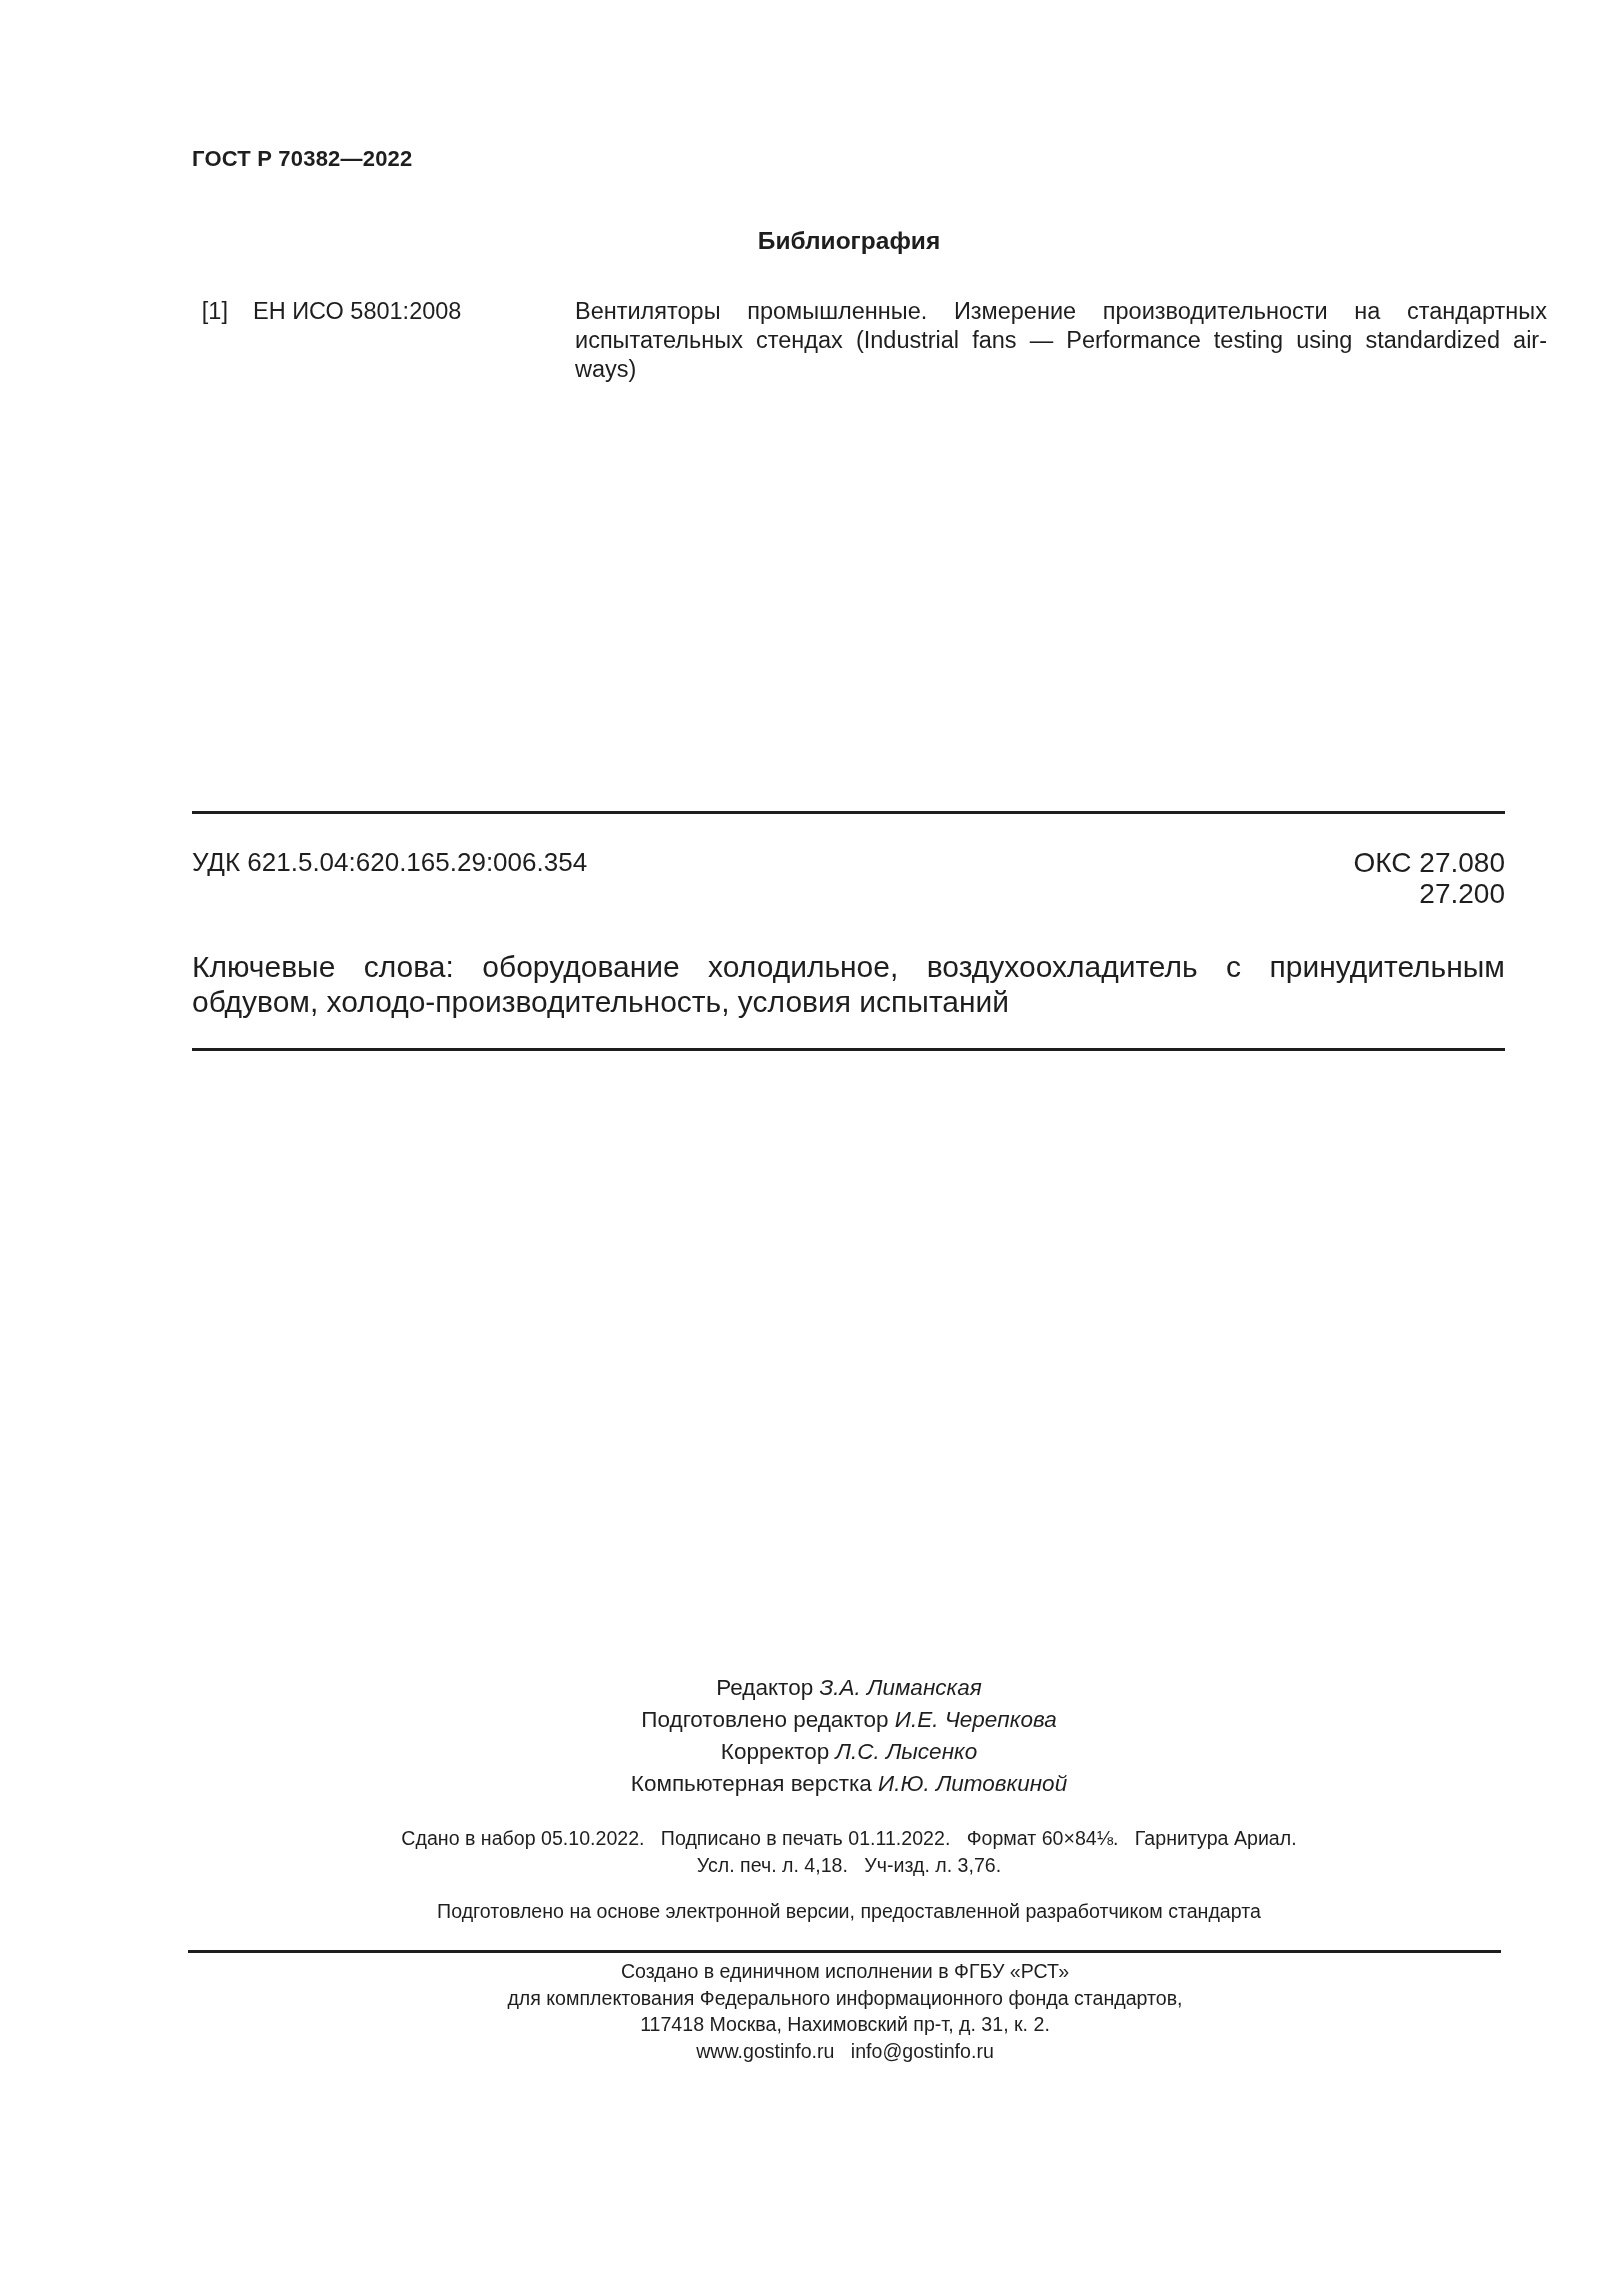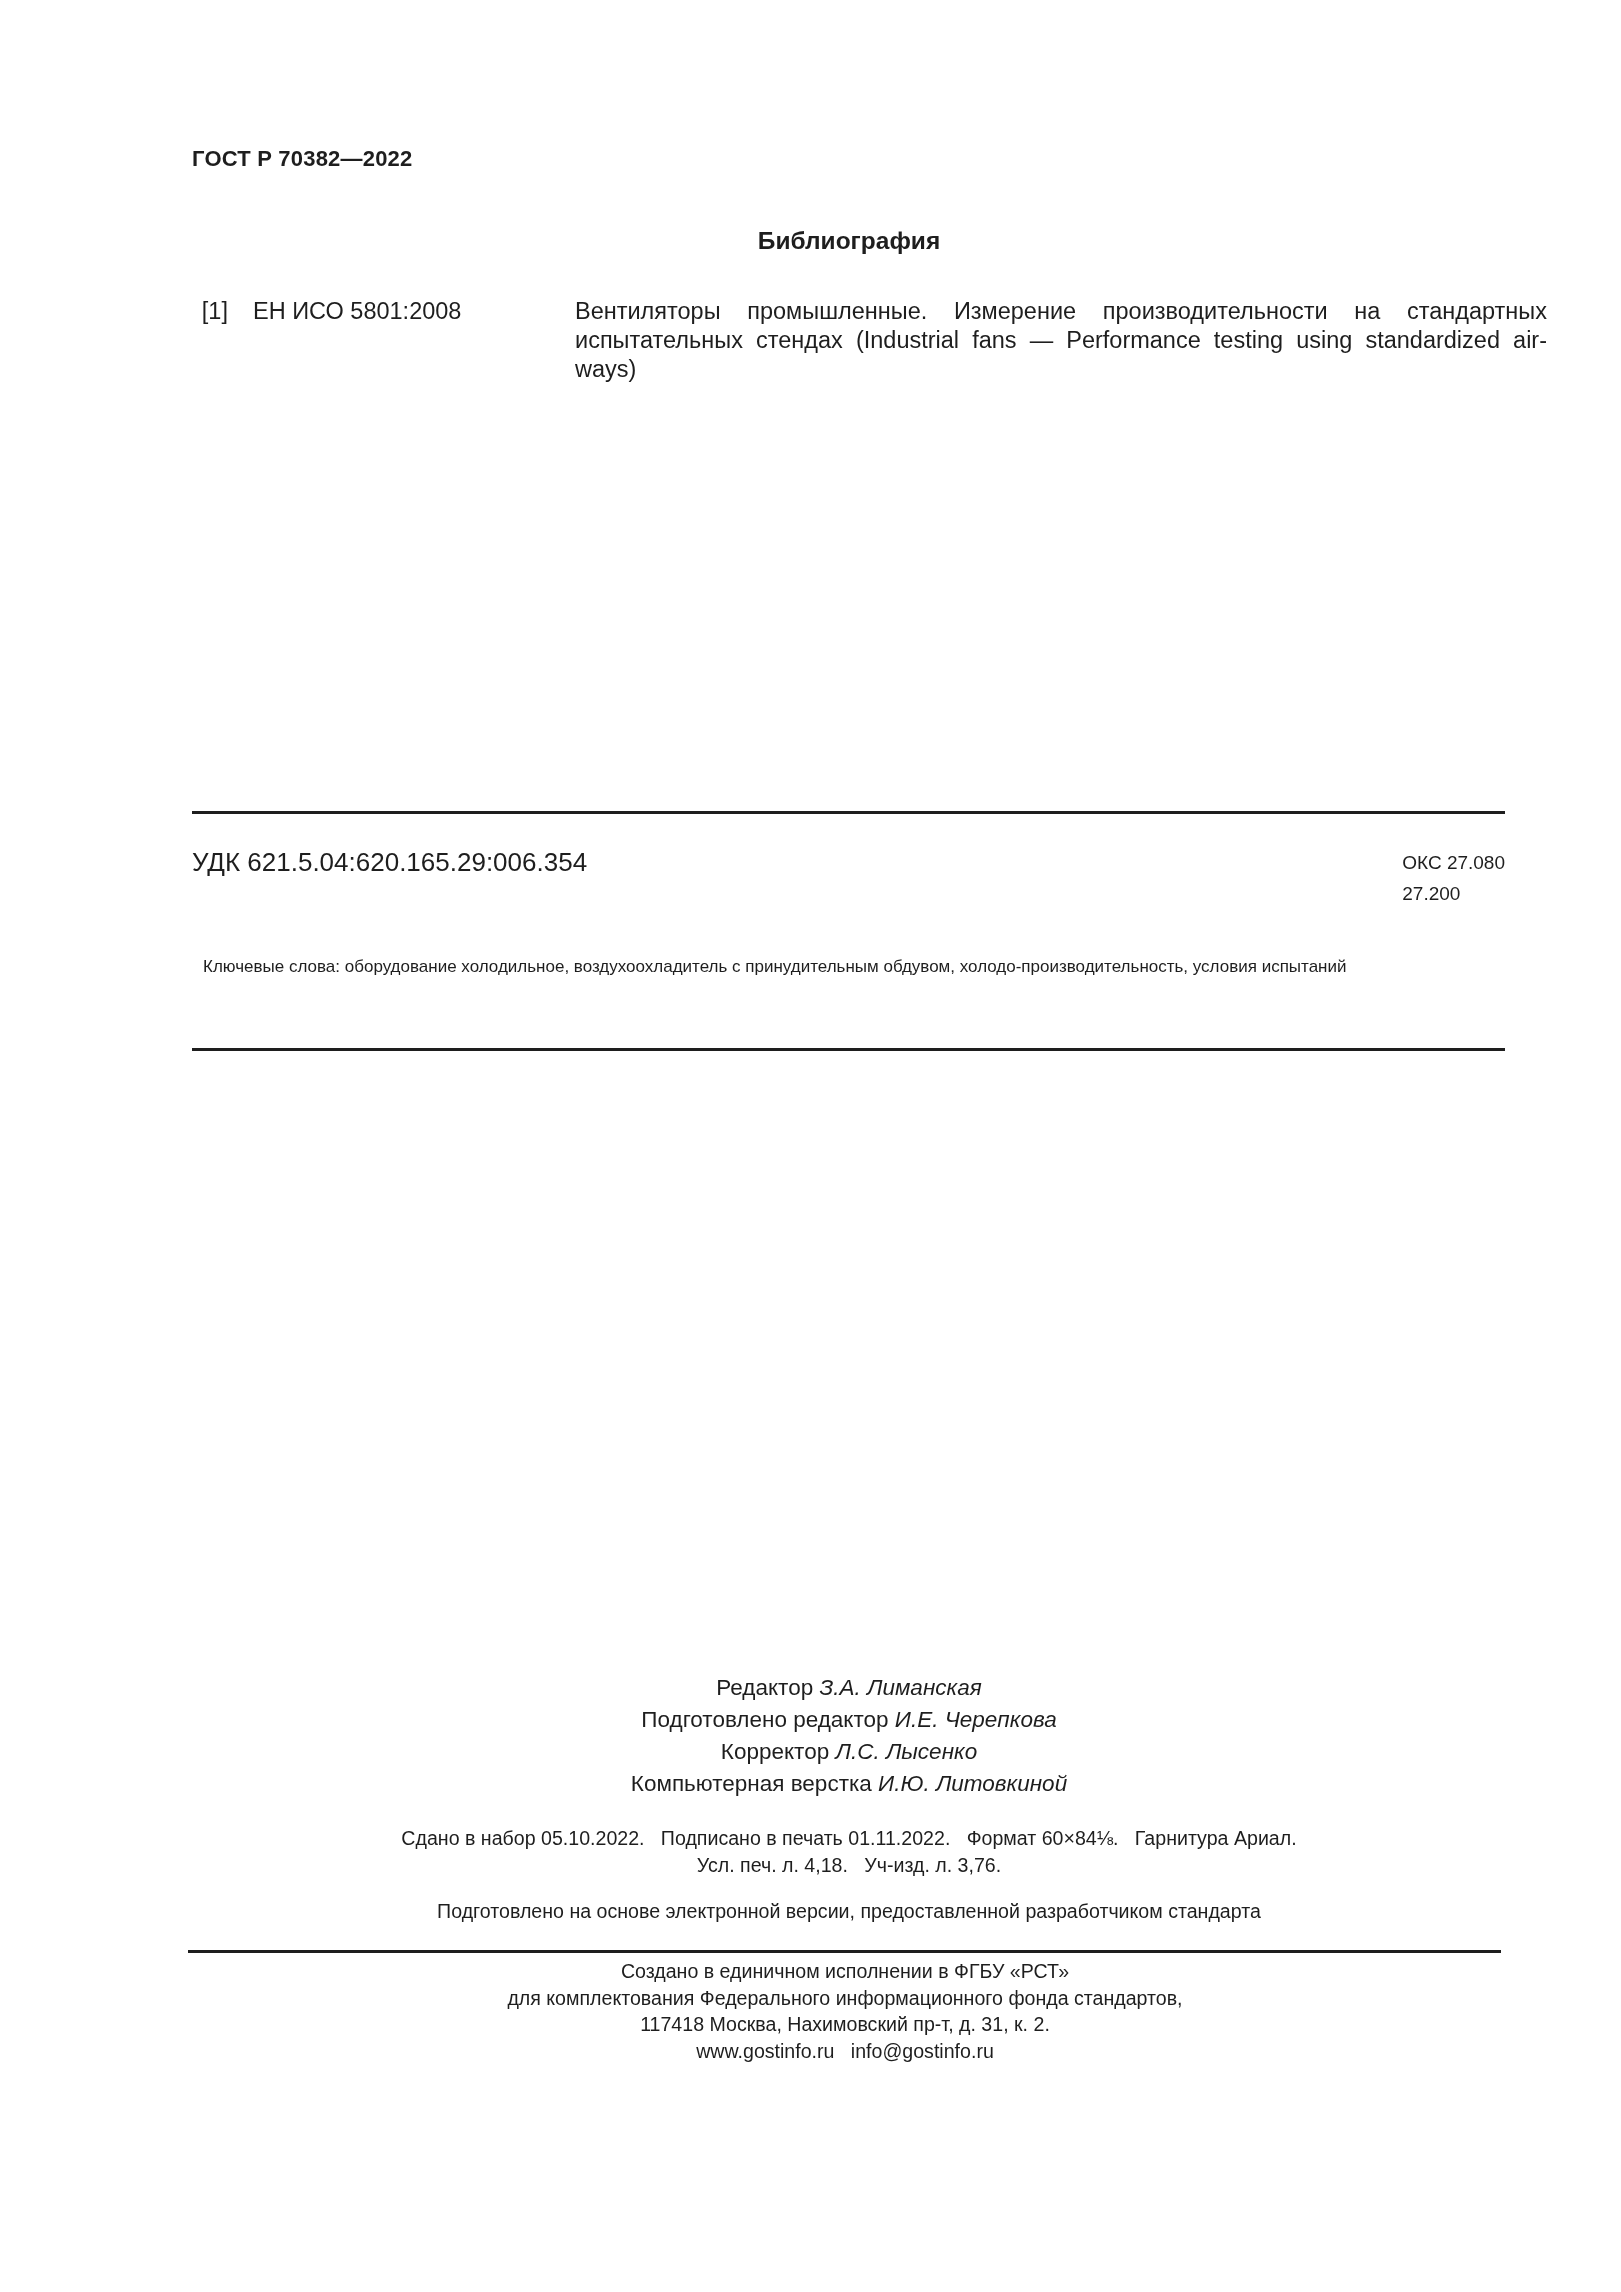--- a/index.html
+++ b/index.html
@@ -19,22 +19,22 @@
     }
     .bib-entry { left: 192px; top: 297px; width: 1313px; font-size: 23.5px; line-height: 29px; }
     .bib-num { position: absolute; left: 9.8px; top: 0; }
     .bib-code { position: absolute; left: 61px; top: 0; }
     .bib-text { position: absolute; left: 335px; top: 0; width: 972px; text-align: justify; margin-left: 48px; }
     .rule { height: 2.9px; background: #1e1e1e; }
     .rule1 { left: 192px; top: 811px; width: 1313px; }
     .rule2 { left: 192px; top: 1048px; width: 1313px; }
     .rule3 { left: 188px; top: 1950px; width: 1313px; }
     .udk { left: 192px; top: 847px; font-size: 26px; }
-    .oks { right: 116px; top: 847px; font-size: 19px; text-align: left; line-height: 31px; }
-    .keywords { left: 203px; top: 949px; width: 1313px; font-size: 17px; line-height: 35px; text-align: justify; }
+    .oks { right: 116px; top: 847px; font-size: 28px; text-align: right; line-height: 31px; }
+    .keywords { left: 192px; top: 949px; width: 1313px; font-size: 30px; line-height: 35px; text-align: justify; }
     .credits { left: 0; width: 1698px; top: 1672px; text-align: center; font-size: 22.5px; line-height: 32px; }
     .credits i { font-style: italic; text-align: center; }
     .print-info { left: 0; width: 1698px; top: 1825px; text-align: center; font-size: 19.6px; line-height: 27.4px; }
     .prepared { left: 0; width: 1698px; top: 1899px; text-align: center; font-size: 19.6px; line-height: 25.5px; }
     .footer { left: 0; width: 1690px; top: 1958px; text-align: center; font-size: 19.6px; line-height: 26.5px; }
     .line { display: block; }
   </style>
 </head>
 <body>
 

